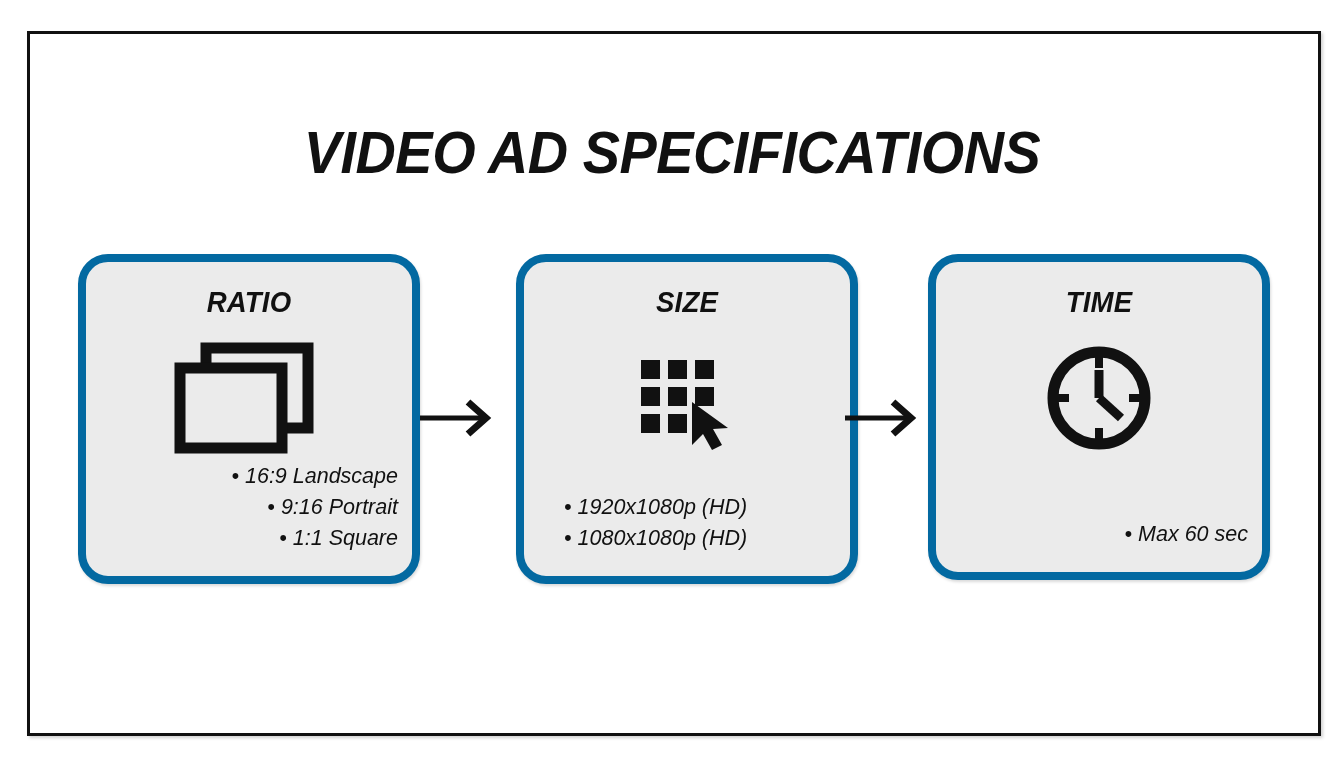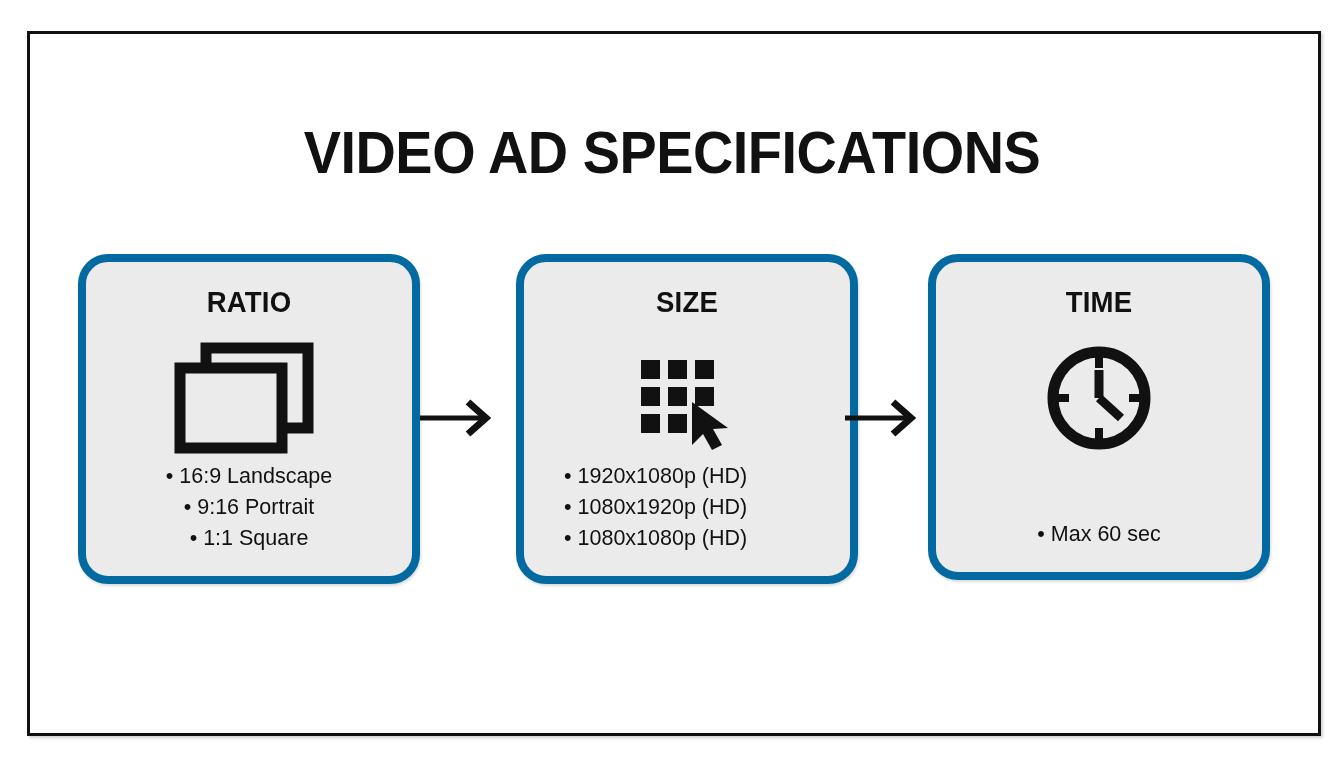--- a/index.html
+++ b/index.html
@@ -6,20 +6,21 @@
   html, body {
     width: 1344px; height: 768px;
     background: #ffffff;
     font-family: "Liberation Sans", sans-serif;
     overflow: hidden;
   }
   #canvas {
     position: relative;
     width: 1288px; height: 768px;
     background: #ffffff;
+    font-style: italic;
   }
   
   #frame {
     position: absolute;
     left: 27px; top: 31px;
     width: 1294px; height: 705px;
     border: 3px solid #111111;
     background: #ffffff;
     box-shadow: 2px 2px 3px rgba(0,0,0,0.18);
   }
@@ -72,21 +73,21 @@
   }
   .card-list {
     position: absolute;
     left: 0; bottom: 22px;
     width: 100%;
     padding: 0 14px;
     font-size: 21.5px;
     line-height: 31px;
     color: #111111;
   }
-  .card-list.centered { text-align: center; }
+  .card-list.centered { text-align: right; }
   .card-list.leftish  { text-align: left; padding-left: 40px; }
   .card-list .row { white-space: nowrap; }
   .card-list .bullet { display: inline-block; margin-right: 6px; }
 
   
   .arrow {
     position: absolute;
     height: 40px;
   }
   #arrow-1 { left: 420px; top: 398px; width: 74px; }
@@ -138,21 +139,20 @@
           <rect x="68" y="41" width="19" height="19"></rect>
           <rect x="14" y="68" width="19" height="19"></rect>
           <rect x="41" y="68" width="19" height="19"></rect>
         </g>
 
         <path d="M65 56 L65 99 L76 88 L85 104 L95 99 L86 83 L101 82 Z" fill="#111111"></path>
       </svg>
     </div>
     <div class="card-list leftish">
       <div class="row"><span class="bullet">•</span><span>1920x1080p (HD)</span></div>
-      <div class="row"><span class="bullet">•</span><span>1080x1920p (HD)</span></div>
       <div class="row"><span class="bullet">•</span><span>1080x1080p (HD)</span></div>
     </div>
   </div>
 
   <div class="arrow" id="arrow-2">
     <svg width="74" height="40" viewBox="0 0 74 40" aria-hidden="true">
       <line x1="0" y1="20" x2="62" y2="20" stroke="#111111" stroke-width="5"></line>
       <polyline points="48,4 66,20 48,36" fill="none" stroke="#111111" stroke-width="7" stroke-linecap="butt" stroke-linejoin="miter"></polyline>
     </svg>
   </div>

